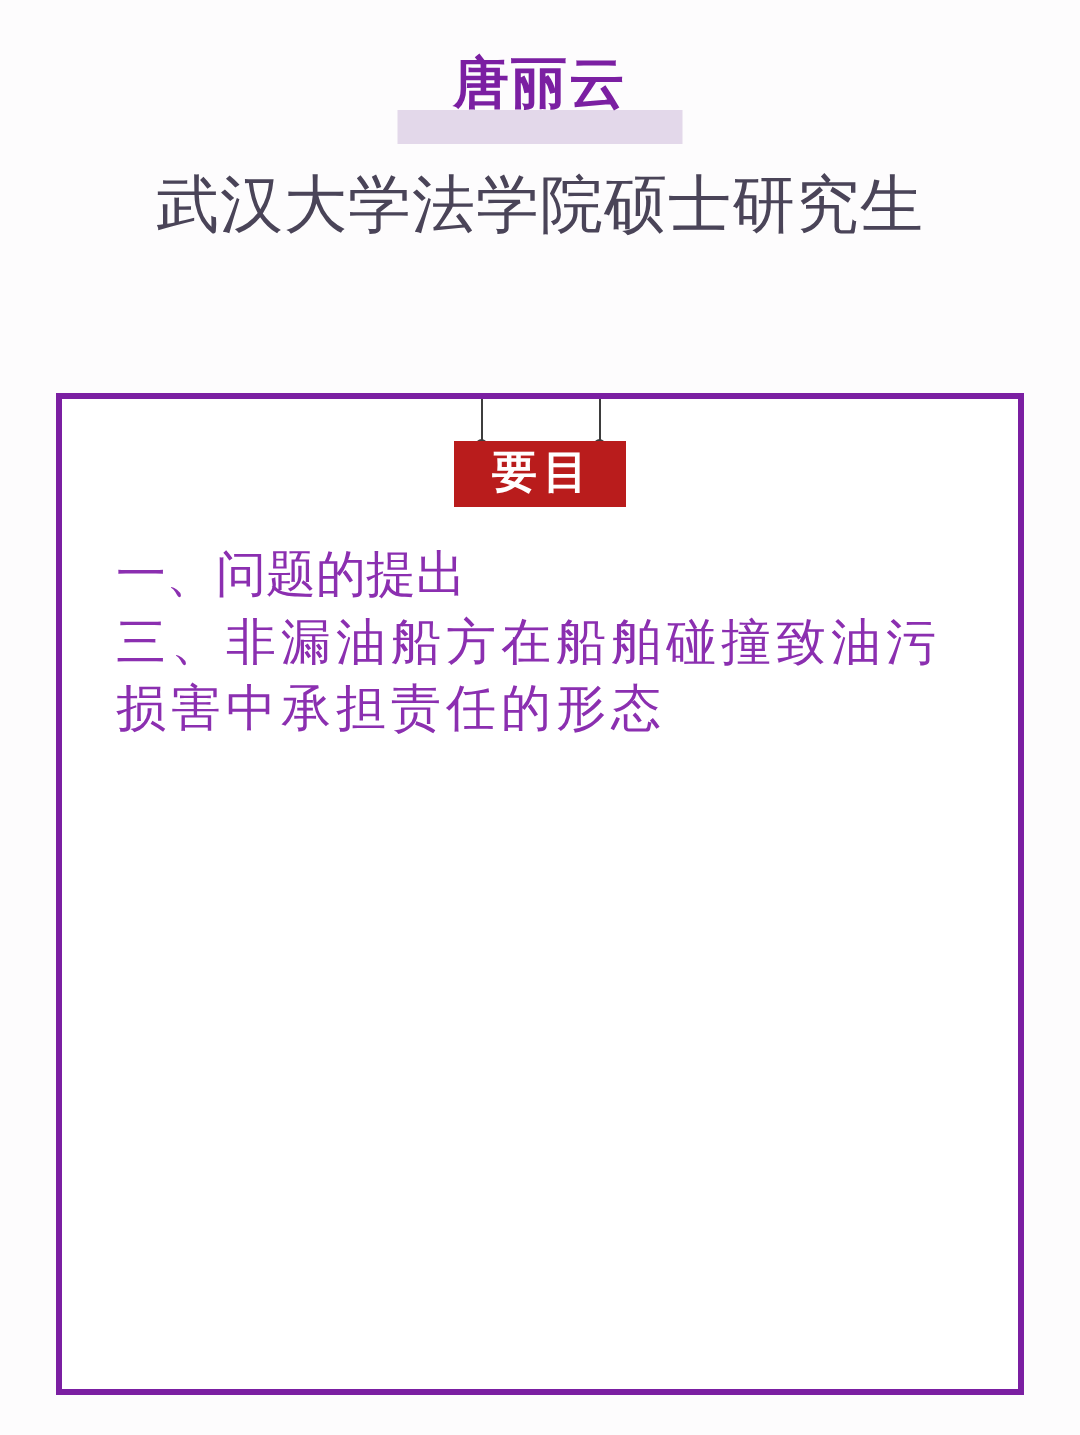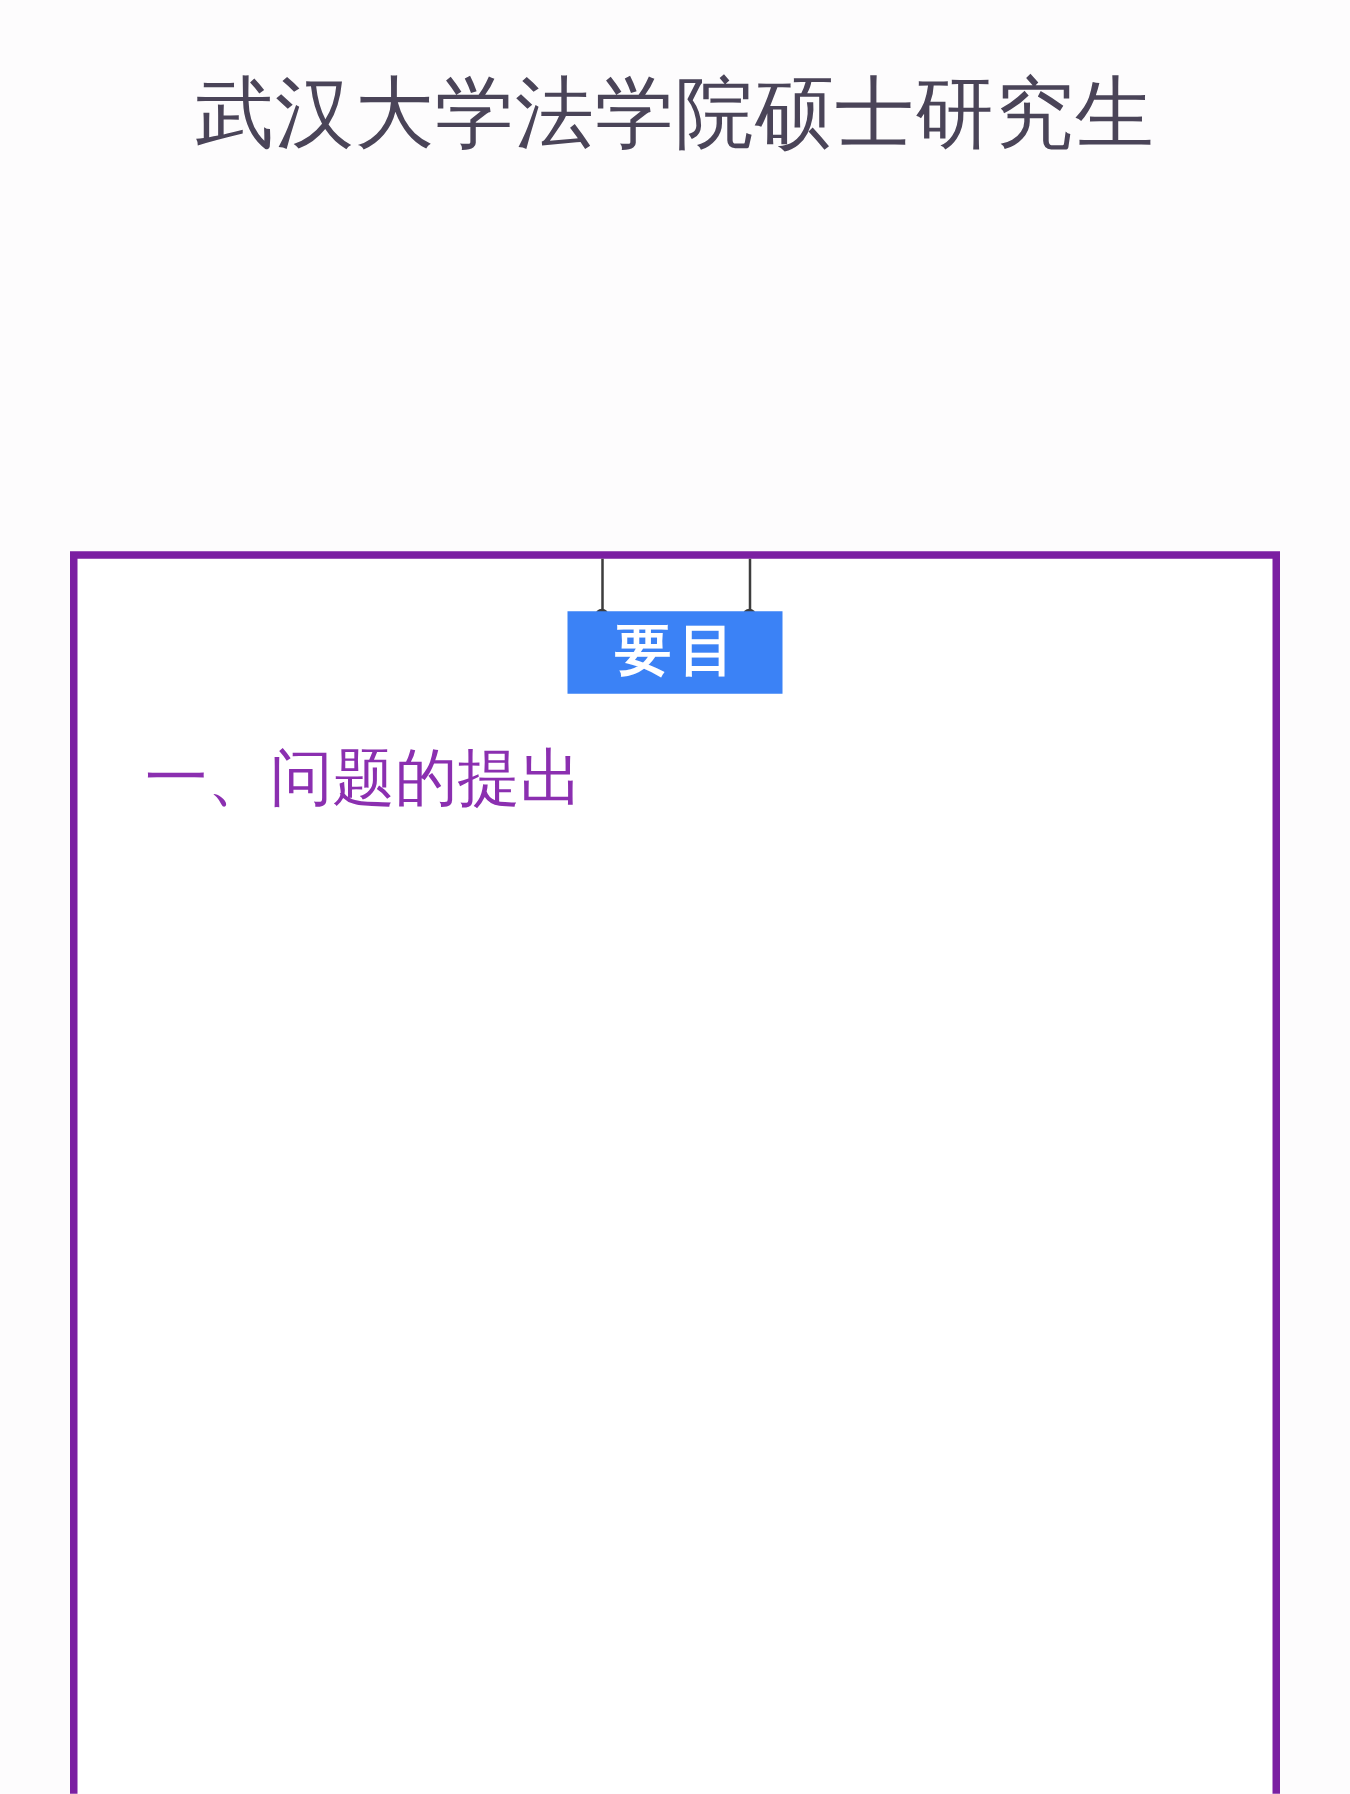--- a/index.html
+++ b/index.html
@@ -91,21 +91,21 @@
     background: #3d3d3d;
   }
   .pin-dot.left { left: 414px; }
   .pin-dot.right { left: 532px; }
 
   .tag-label {
     position: absolute;
     top: 42px;
     left: 50%;
     transform: translateX(-50%);
-    background: #3b82f6;
+    background: #b91c1c;
     color: #ffffff;
     font-size: 45px;
     font-weight: bold;
     letter-spacing: 6px;
     padding: 6px 32px 10px 38px;
     line-height: 1.1;
     white-space: nowrap;
   }
 
   .outline-list {
@@ -127,32 +127,37 @@
   }
   .outline-item.tight {
     letter-spacing: 0px;
   }
 </style>
 </head>
 <body>
 
 <div class="page">
 
+  <div class="author-wrap">
+    <div class="author-underline"></div>
+    <div class="author-name">唐丽云</div>
+  </div>
 
   <div class="affiliation">武汉大学法学院硕士研究生</div>
 
   <div class="outline-box">
 
     <div class="tag-area">
       <div class="pin-line left"></div>
       <div class="pin-line right"></div>
       <div class="pin-dot left"></div>
       <div class="pin-dot right"></div>
       <div class="tag-label">要目</div>
     </div>
 
     <ul class="outline-list">
       <li class="outline-item tight">一、问题的提出</li>
+      <li class="outline-item wide">三、非漏油船方在船舶碰撞致油污损害中承担责任的形态</li>
     </ul>
 
   </div>
 
 </div>
 
 </body></html>

